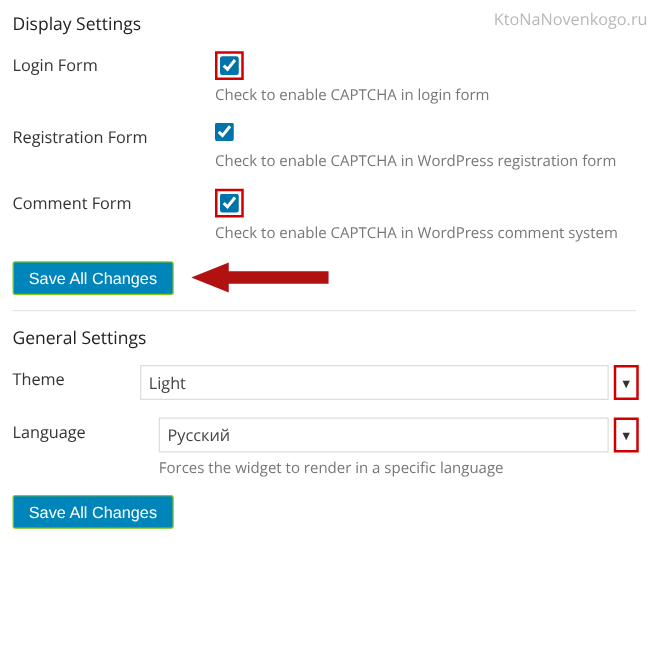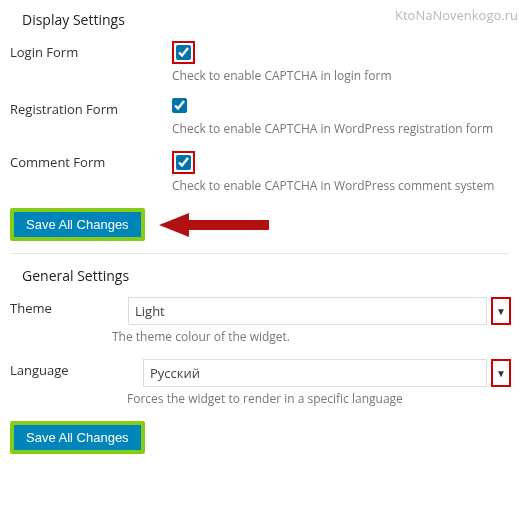--- a/index.html
+++ b/index.html
@@ -16,21 +16,21 @@
   position: absolute;
   top: 6px;
   right: 1px;
   color: #b8b8b8;
   font-size: 13px;
 }
 h3.section {
   font-weight: 400;
   font-size: 14px;
   color: #222;
-  margin: 2px 0 12px 12px;
+  margin: 2px 0 12px 0;
 }
 hr.sep {
   border: none;
   border-top: 1px solid #e5e5e5;
   margin: 10px 0 12px 0;
 }
 .row {
   display: flex;
   align-items: flex-start;
   margin-bottom: 14px;
@@ -61,21 +61,21 @@
   line-height: 0;
 }
 input[type=checkbox] {
   width: 15px;
   height: 15px;
   accent-color: #0073aa;
 }
 .btn-primary {
   background: #0085ba;
   color: #fff;
-  border: 4px solid #84cc16;
+  border: 1px solid #84cc16;
   padding: 5px 12px;
   font-size: 13px;
   cursor: pointer;
   border-radius: 2px;
 }
 .btn-row {
   margin: 6px 0 12px 0;
   display: flex;
   align-items: center;
 }
@@ -87,21 +87,20 @@
   font-size: 13px;
   color: #444;
   font-family: inherit;
   background: #fff;
   appearance: none;
 }
 .select-wrap {
   position: relative;
   display: flex;
   align-items: stretch;
-  margin-left: 16px;
 }
 .select-wrap select {
   flex: 1;
 }
 .select-caret {
   border: 2px solid #d00000;
   width: 20px;
   display: flex;
   align-items: center;
   justify-content: center;
@@ -165,21 +164,20 @@
 
   <div class="row">
     <div class="row-label narrow">Theme</div>
     <div class="row-content">
       <div class="select-wrap">
         <select>
           <option>Light</option>
         </select>
         <span class="select-caret">▼</span>
       </div>
-      <div class="hint">The theme colour of the widget.</div>
     </div>
   </div>
 
   <div class="row">
     <div class="row-label med">Language</div>
     <div class="row-content">
       <div class="select-wrap">
         <select>
           <option>Русский</option>
         </select>

